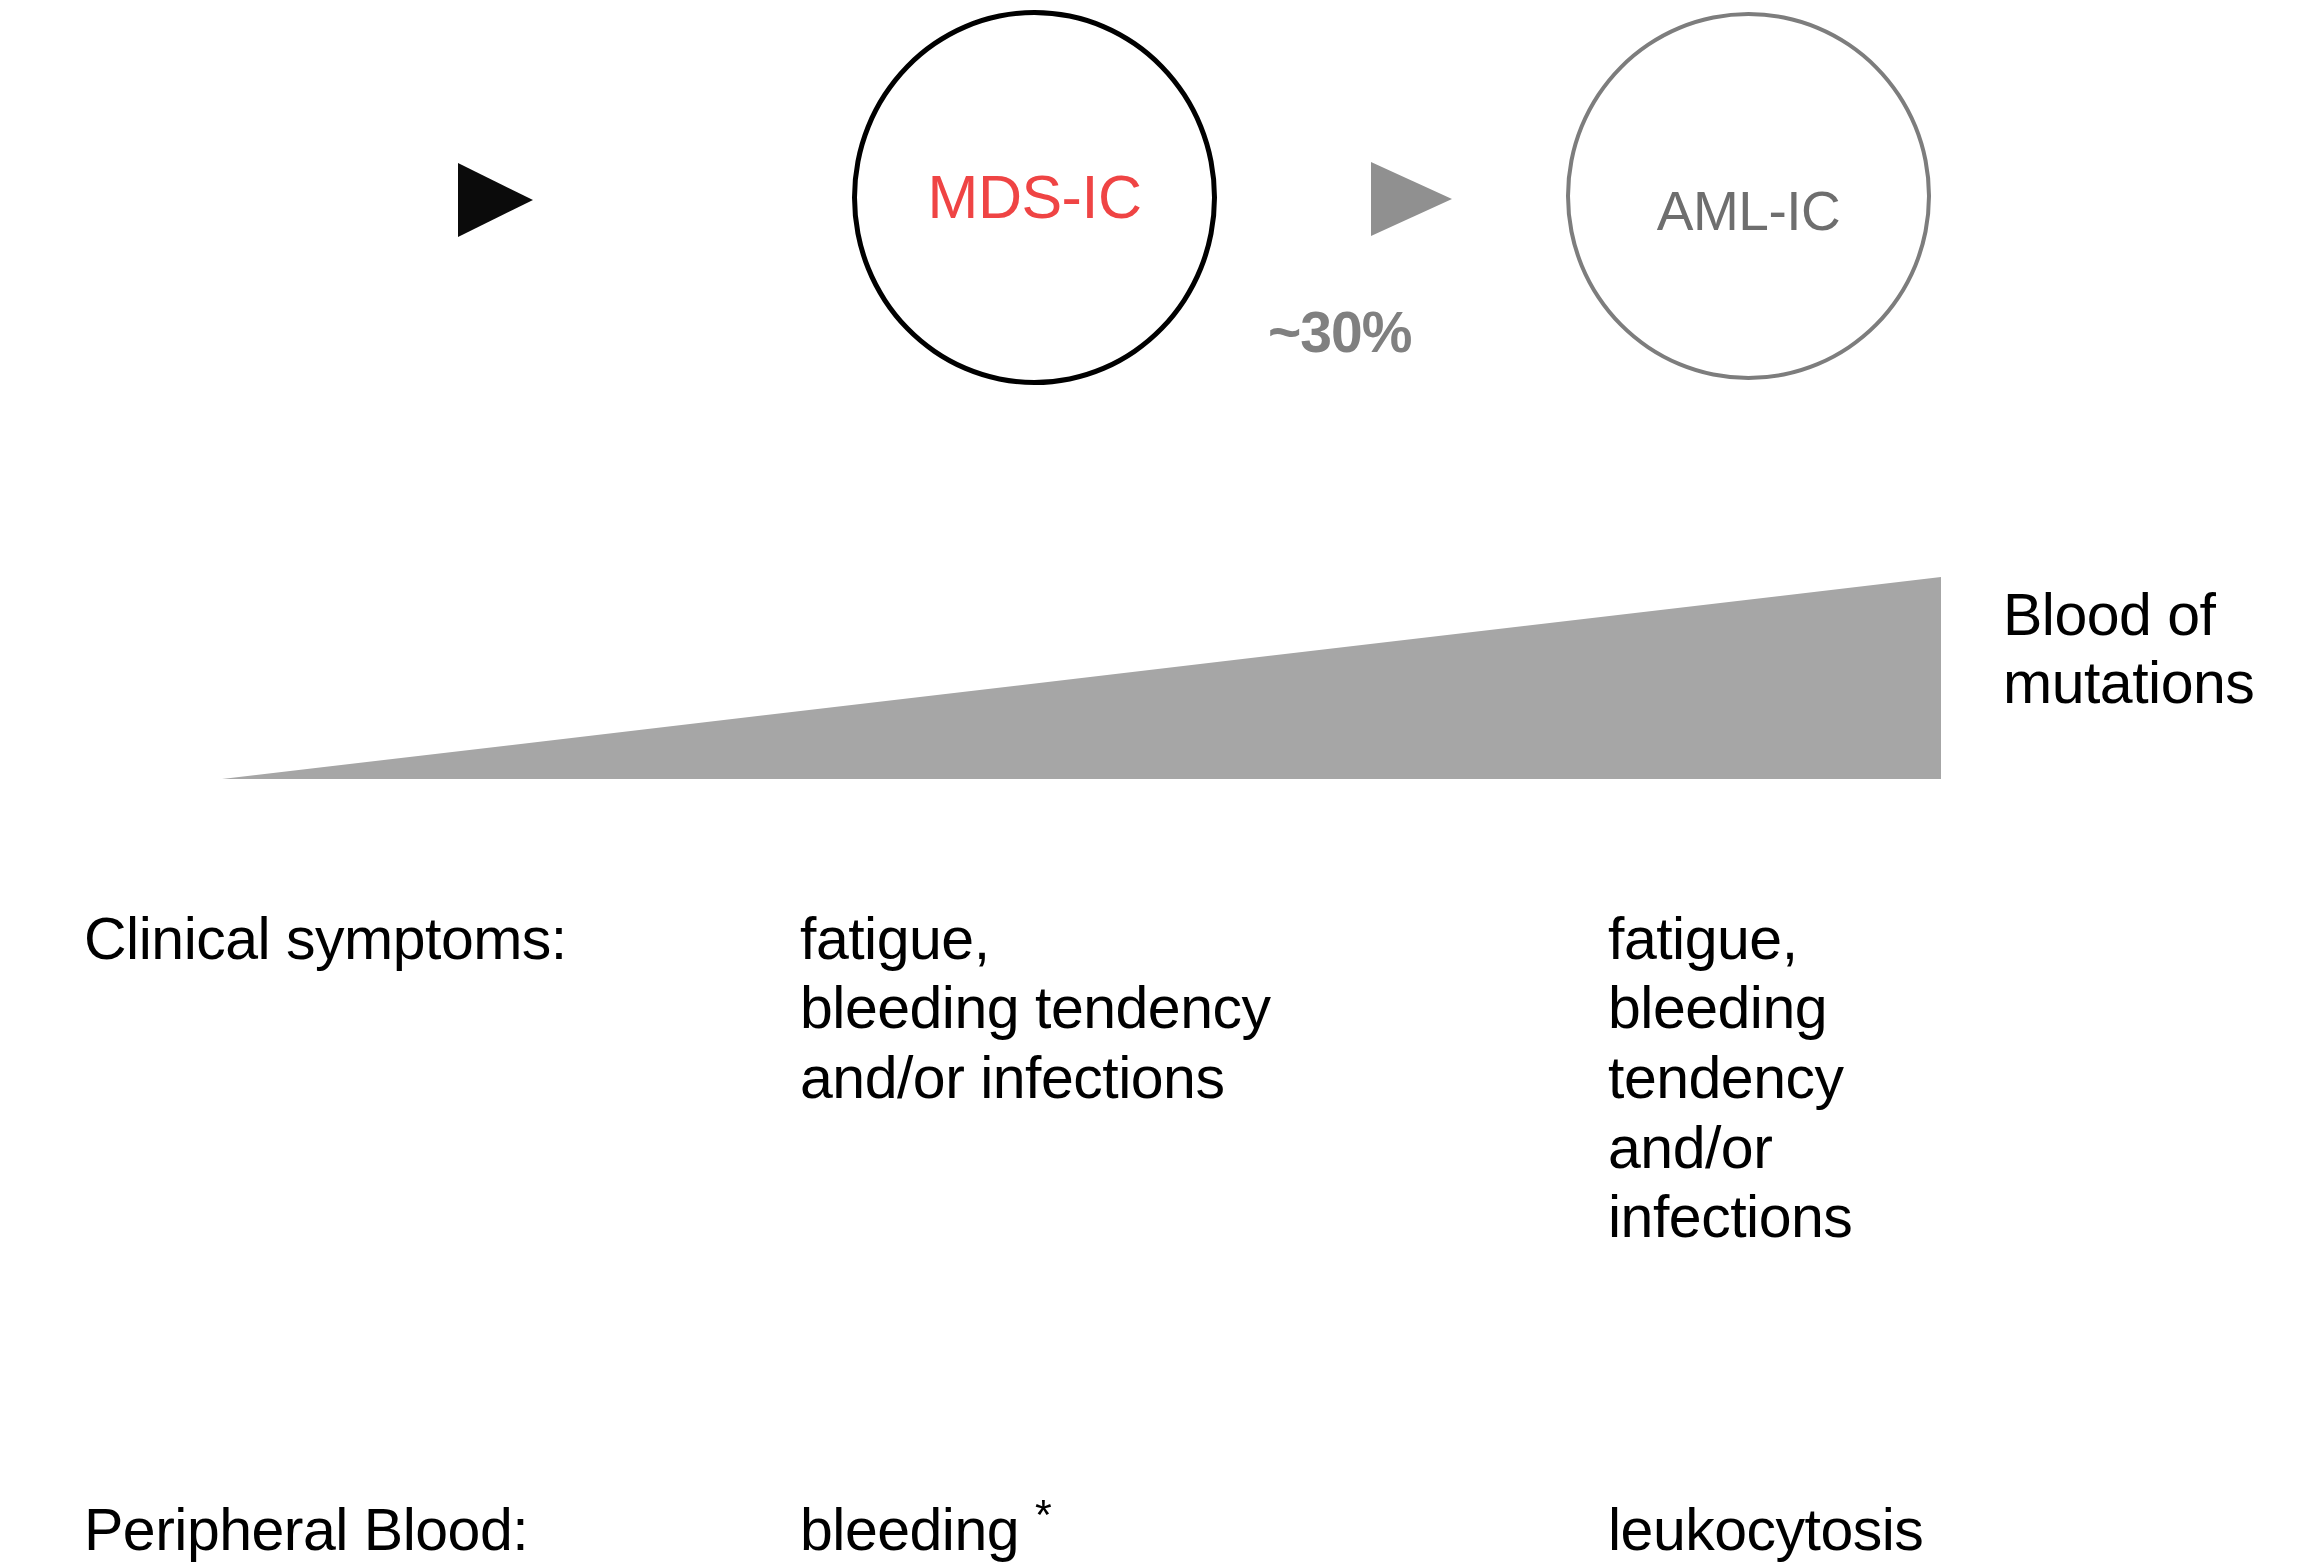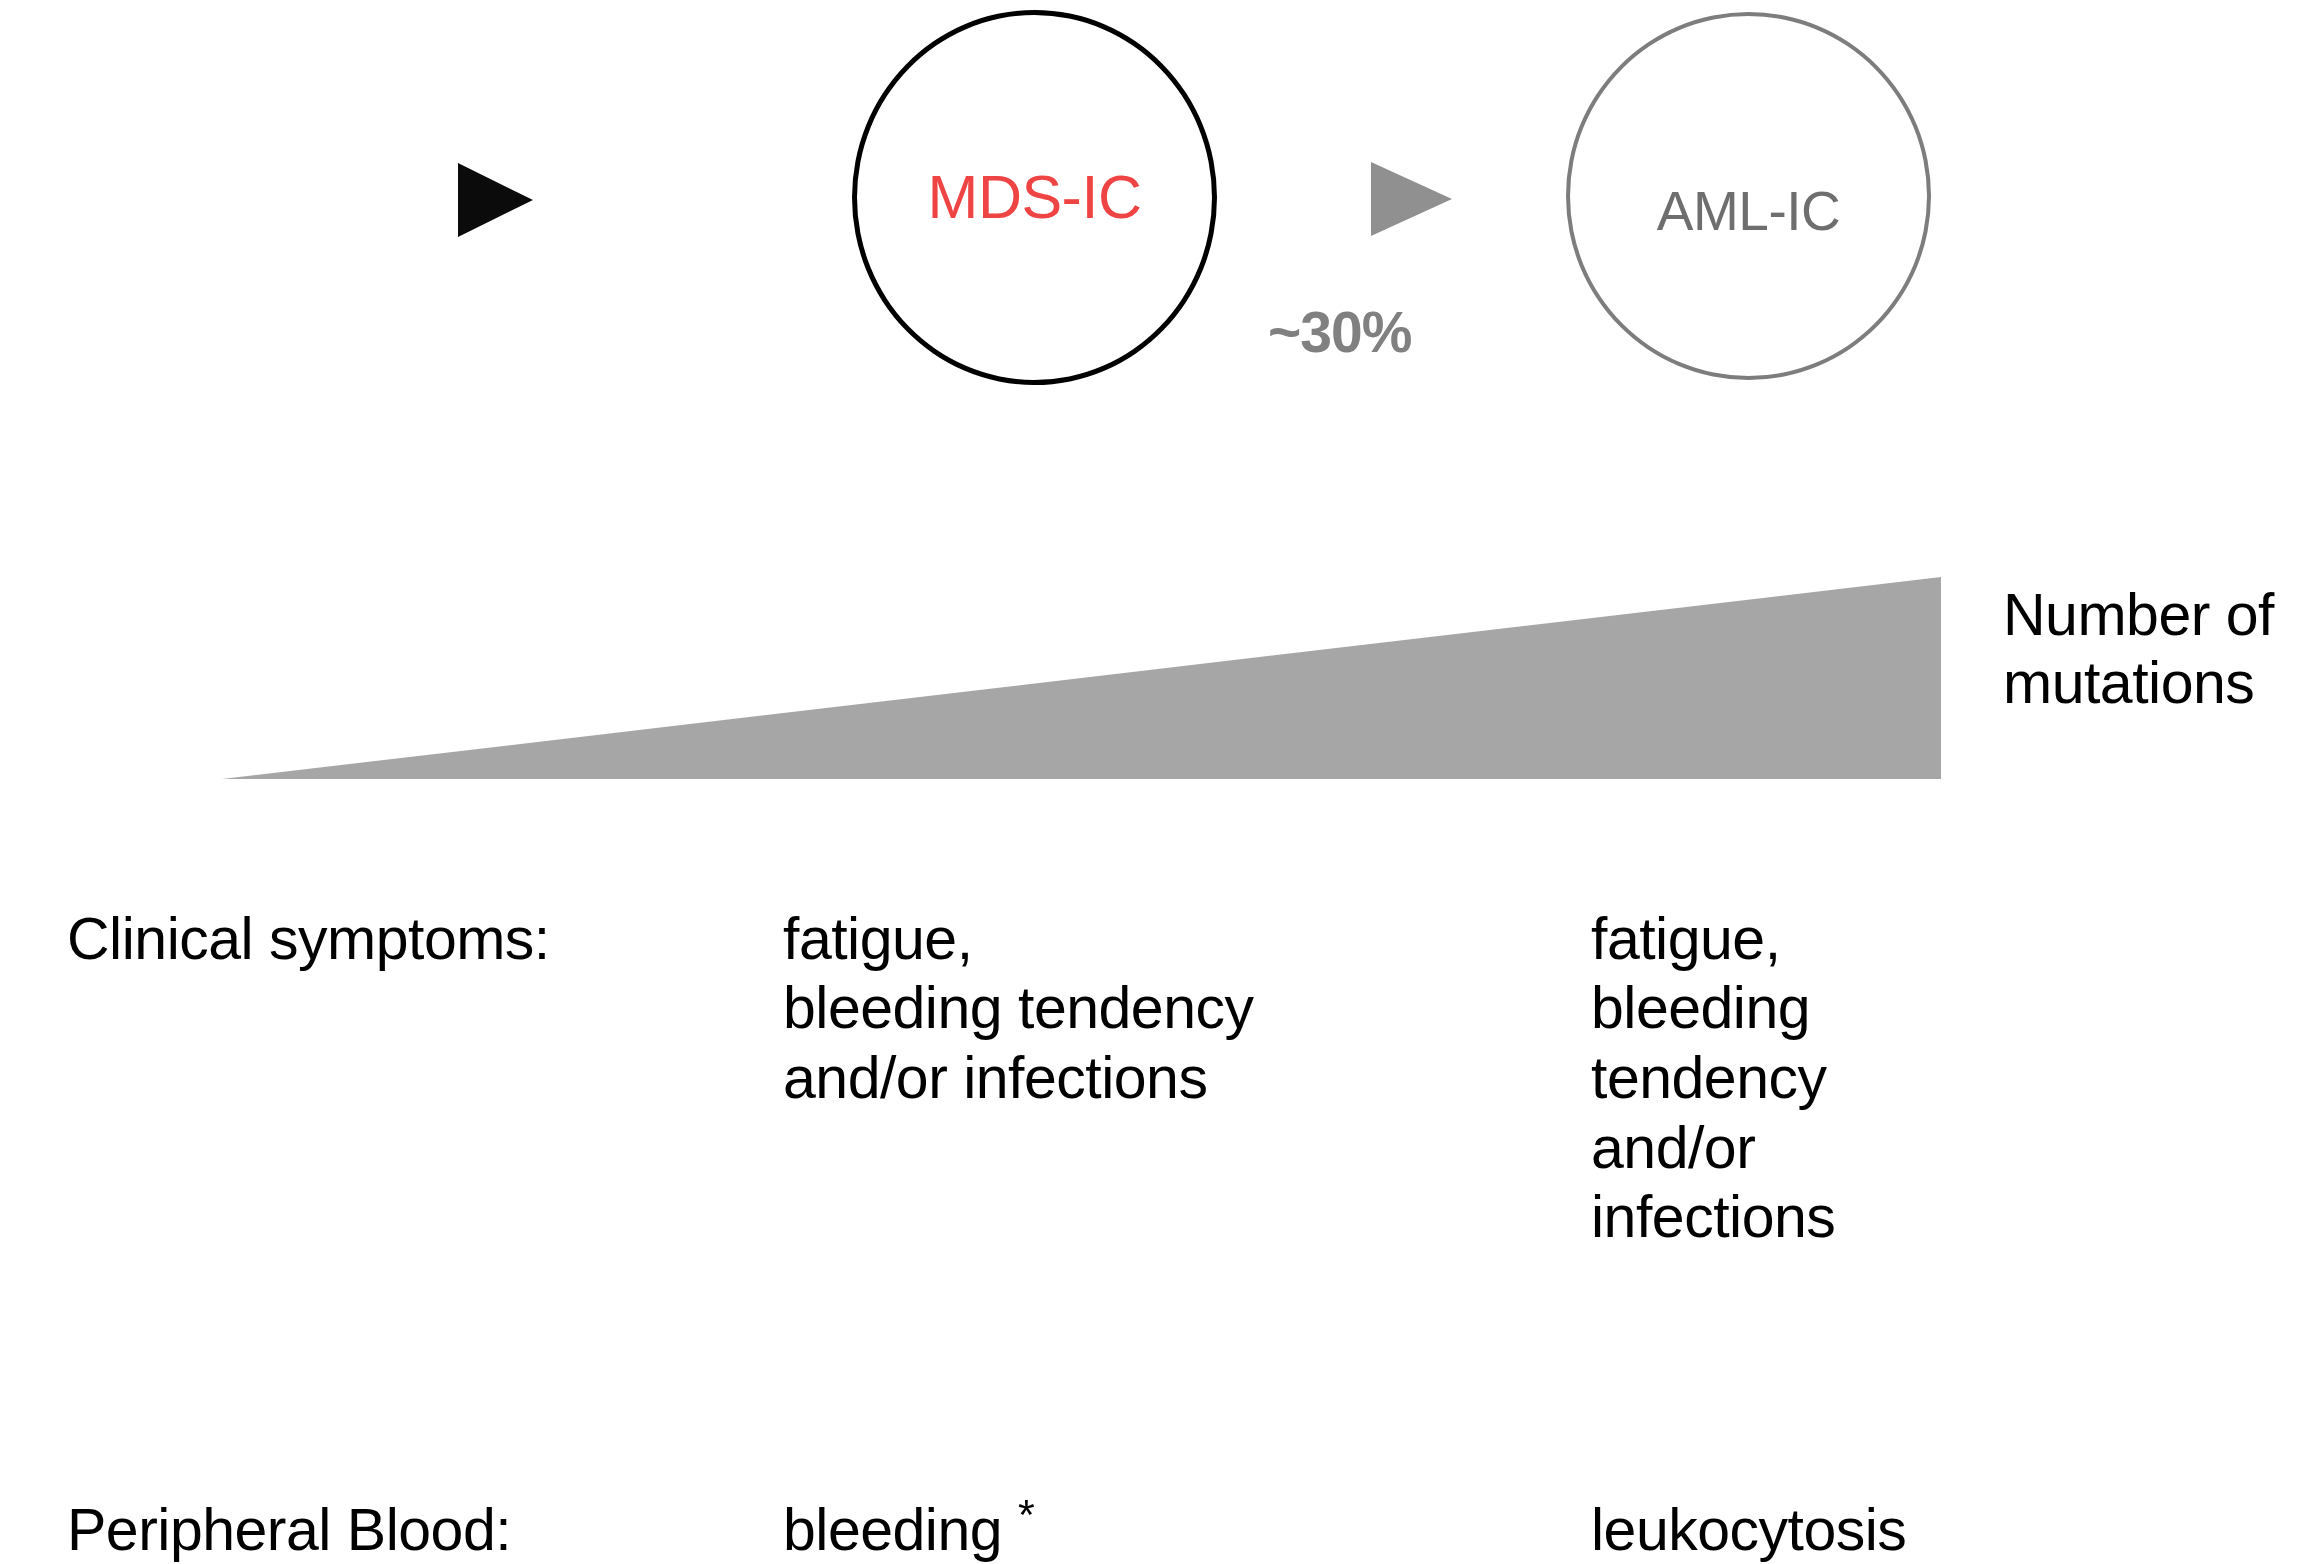--- a/index.html
+++ b/index.html
@@ -112,20 +112,21 @@
     line-height: 1.16;
     white-space: pre-line;
     letter-spacing: -0.5px;
   }
 
   
   #comparison-table {
     position: absolute;
     left: 0; top: 887px;
     width: 1934px;
+    padding-left: 17px;
   }
   .cmp-row {
     position: relative;
     width: 100%;
   }
   .cmp-cell {
     position: absolute;
     font-size: 59px;
     color: #000000;
     line-height: 1.18;
@@ -168,21 +169,21 @@
 
   <div class="stage-circle" id="circle-aml">
     <span class="circle-label">AML-IC</span>
   </div>
 
   <div id="mutation-wedge">
     <svg viewBox="0 0 1745 205" preserveAspectRatio="none">
       <polygon points="0,205 1745,0 1745,205" fill="#a6a6a6"></polygon>
     </svg>
   </div>
-  <div id="mutations-label">Number of
+  <div id="mutations-label">Blood of
 mutations</div>
 
   <div id="comparison-table">
 
     <div class="cmp-row" id="row-symptoms">
       <div class="cmp-cell col-label">Clinical symptoms:</div>
       <div class="cmp-cell col-mds">fatigue,
 bleeding tendency
 and/or infections</div>
       <div class="cmp-cell col-aml">fatigue,

